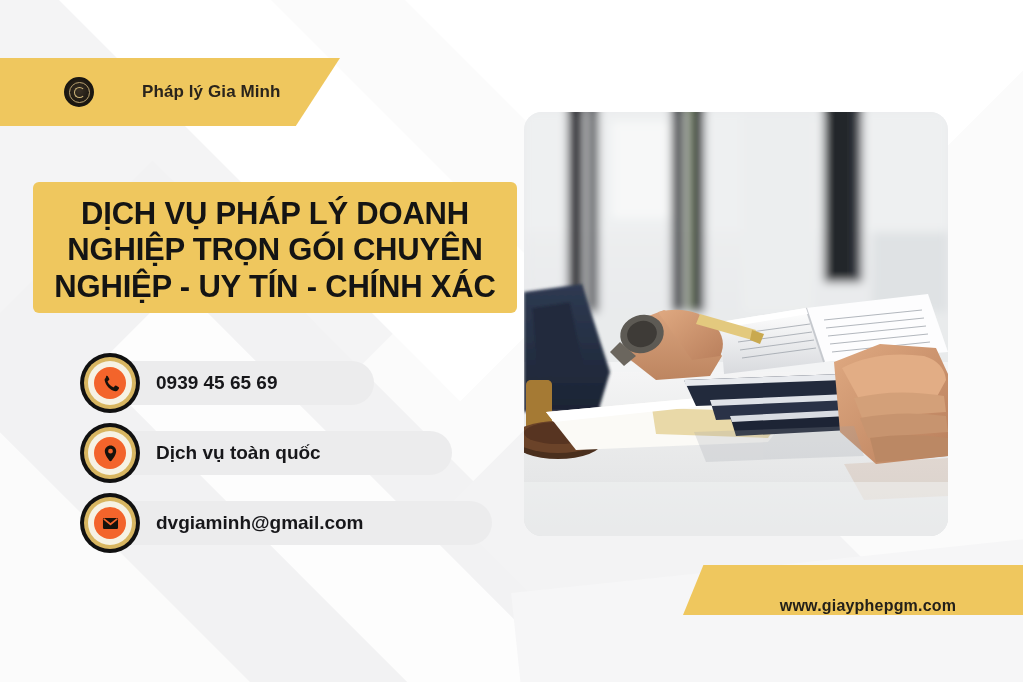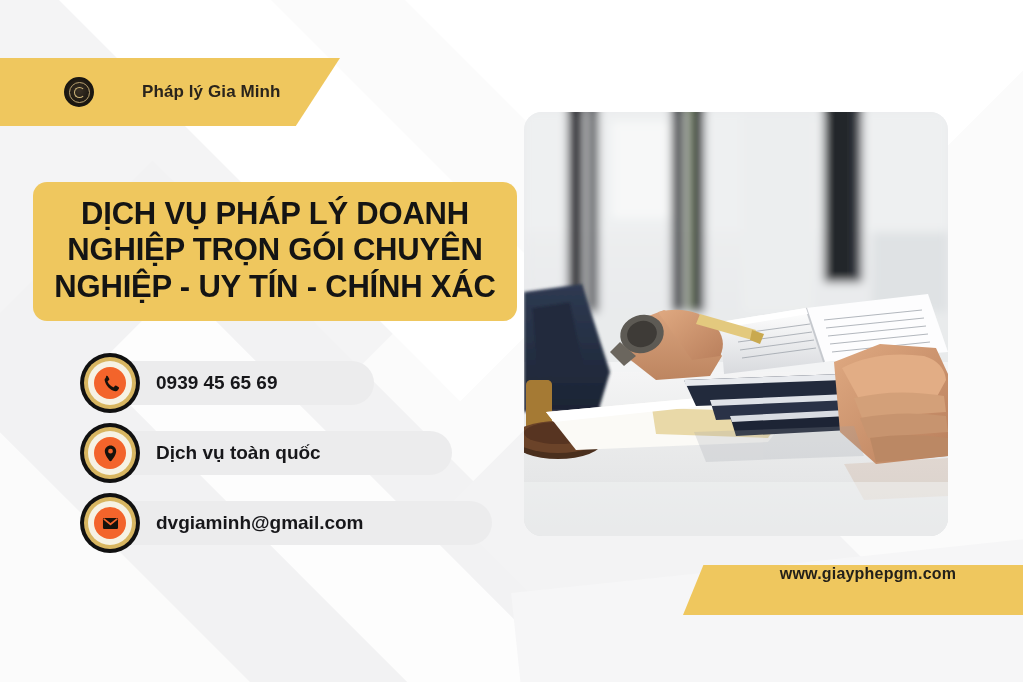--- a/index.html
+++ b/index.html
@@ -120,22 +120,22 @@
     letter-spacing: 0.1px;
     white-space: nowrap;
   }
 
   
   .headline-box {
     position: absolute;
     left: 33px; top: 182px;
     width: 484px;
     background: #efc75e;
-    border-radius: 14px;
-    padding: 14px 10px 16px;
+    border-radius: 6px;
+    padding: 14px 10px 8px;
     z-index: 6;
   }
   .headline {
     font-size: 31px;
     line-height: 1.17;
     font-weight: 800;
     color: #141414;
     text-align: center;
     letter-spacing: -0.2px;
     white-space: pre-line;
@@ -224,21 +224,21 @@
   .photo svg { display: block; width: 100%; height: 100%; }
 
   
   .website-bar {
     position: absolute;
     right: 0; top: 565px;
     width: 340px; height: 50px;
     background: #efc75e;
     clip-path: polygon(6% 0, 100% 0, 100% 100%, 0 100%);
     display: flex;
-    align-items: flex-start;
+    align-items: flex-end;
     justify-content: center;
     padding-left: 30px;
     z-index: 6;
   }
   .website-text {
     font-size: 16px;
     font-weight: 600;
     color: #23201a;
     letter-spacing: 0.2px;
   }

